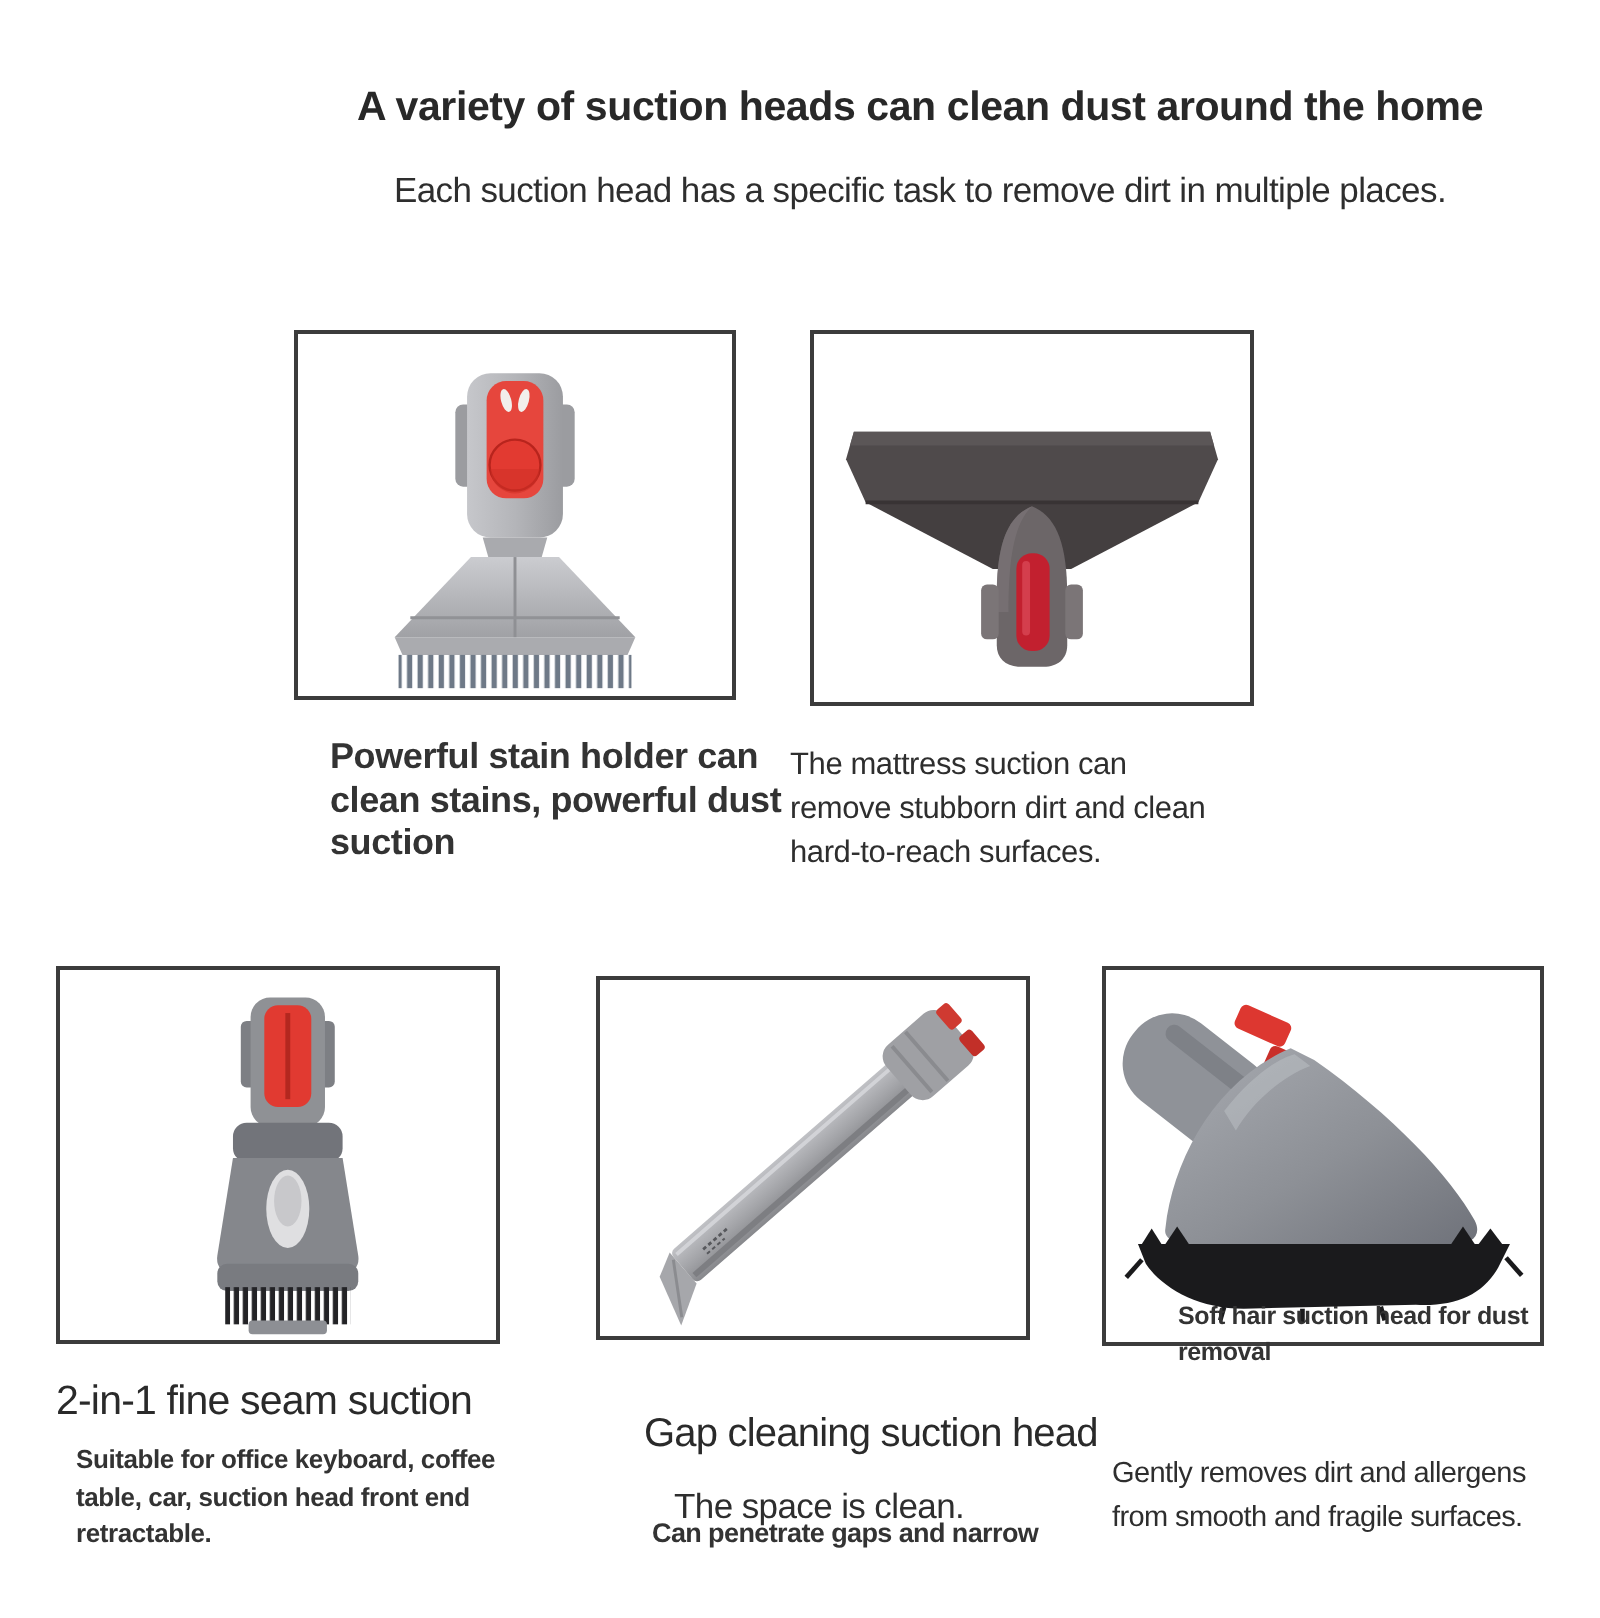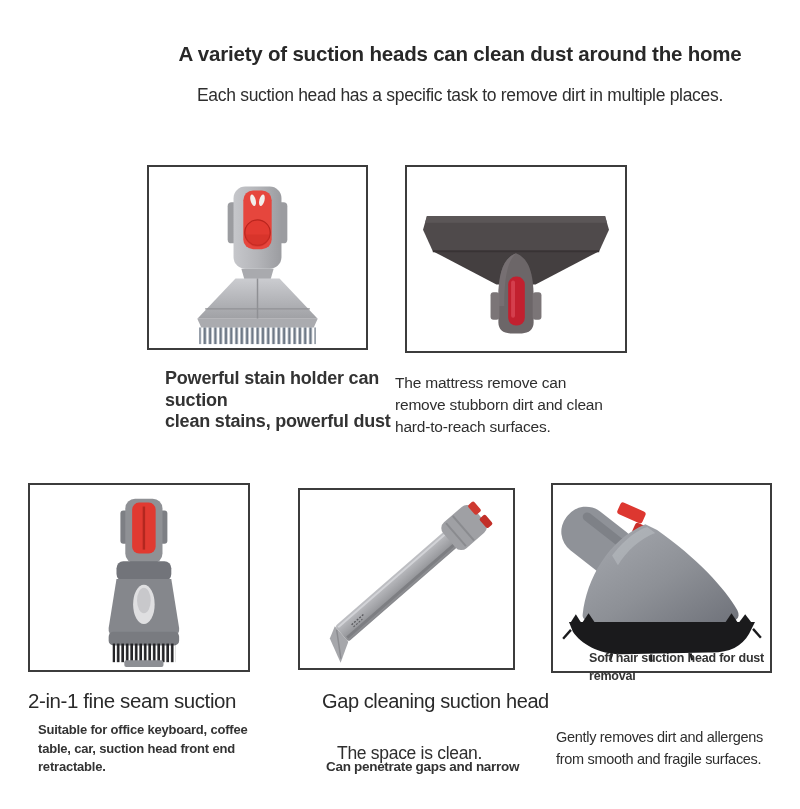--- a/index.html
+++ b/index.html
@@ -77,26 +77,26 @@
       <rect x="85" y="128" width="9" height="28" rx="3" fill="#7b7577"></rect>
       <rect x="128" y="128" width="9" height="28" rx="3" fill="#7b7577"></rect>
       <rect x="103" y="112" width="17" height="50" rx="8" fill="#c2202f"></rect>
       <rect x="106" y="116" width="4" height="38" rx="2" fill="#d84655" opacity="0.8"></rect>
     </g>
   </svg>
 </div>
 
 <div class="cap" style="left:165px;top:368px;font-size:18px;font-weight:700;line-height:21.5px;letter-spacing:-0.2px;">
   <span class="ln">Powerful stain holder can</span>
+  <span class="ln">clean stains, powerful dust</span>
   <span class="ln">suction</span>
-  <span class="ln">clean stains, powerful dust</span>
 </div>
 
 <div class="cap" style="left:395px;top:372px;font-size:15.5px;font-weight:400;line-height:21.8px;letter-spacing:-0.2px;color:#2e2e2e;">
-  <span class="ln">The mattress remove can</span>
+  <span class="ln">The mattress suction can</span>
   <span class="ln">remove stubborn dirt and clean</span>
   <span class="ln">hard-to-reach surfaces.</span>
 </div>
 
 <div class="box" style="left:28px;top:483px;width:222px;height:189px;">
   <svg viewBox="0 0 222 189">
     <defs>
       <pattern id="br3" width="4.6" height="20" patternUnits="userSpaceOnUse">
         <rect x="1" y="0" width="2.7" height="20" fill="#232326"></rect>
       </pattern>
@@ -186,21 +186,21 @@
   </svg>
 </div>
 
 <div class="hd" style="left:28px;top:689px;font-size:20.5px;font-weight:400;letter-spacing:-0.4px;">2-in-1 fine seam suction</div>
 <div class="cap" style="left:38px;top:721px;font-size:13px;font-weight:700;line-height:18.6px;letter-spacing:-0.2px;">
   <span class="ln">Suitable for office keyboard, coffee</span>
   <span class="ln">table, car, suction head front end</span>
   <span class="ln">retractable.</span>
 </div>
 
-<div class="hd" style="left:322px;top:690px;font-size:20px;font-weight:400;letter-spacing:-0.4px;text-align:right;">Gap cleaning suction head</div>
+<div class="hd" style="left:322px;top:706px;font-size:20px;font-weight:400;letter-spacing:-0.4px;text-align:right;">Gap cleaning suction head</div>
 <div class="cap" style="left:326px;top:759px;font-size:13.5px;font-weight:700;letter-spacing:-0.3px;white-space:nowrap;">Can penetrate gaps and narrow</div>
 <div class="cap" style="left:318px;top:743px;font-size:17.5px;font-weight:400;letter-spacing:-0.3px;color:#2e2e2e;white-space:nowrap;margin-left:19px;">The space is clean.</div>
 
 <div class="cap" style="left:589px;top:650px;font-size:12.5px;font-weight:700;line-height:17.5px;letter-spacing:-0.2px;">
   <span class="ln">Soft hair suction head for dust</span>
   <span class="ln">removal</span>
 </div>
 <div class="cap" style="left:556px;top:726px;font-size:14.5px;font-weight:400;line-height:22px;letter-spacing:-0.3px;color:#2e2e2e;">
   <span class="ln">Gently removes dirt and allergens</span>
   <span class="ln">from smooth and fragile surfaces.</span>

